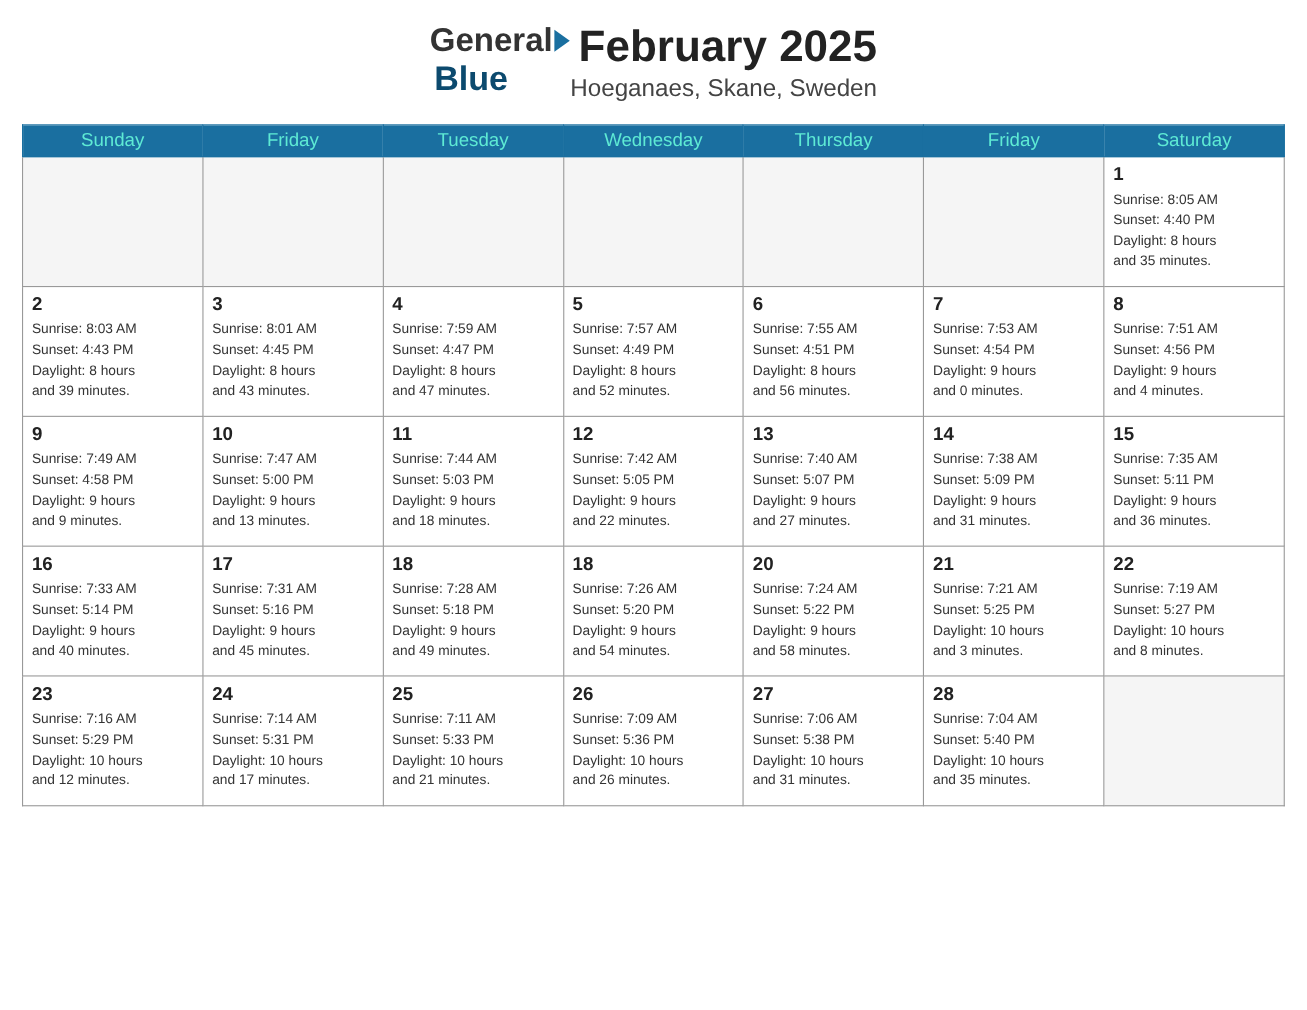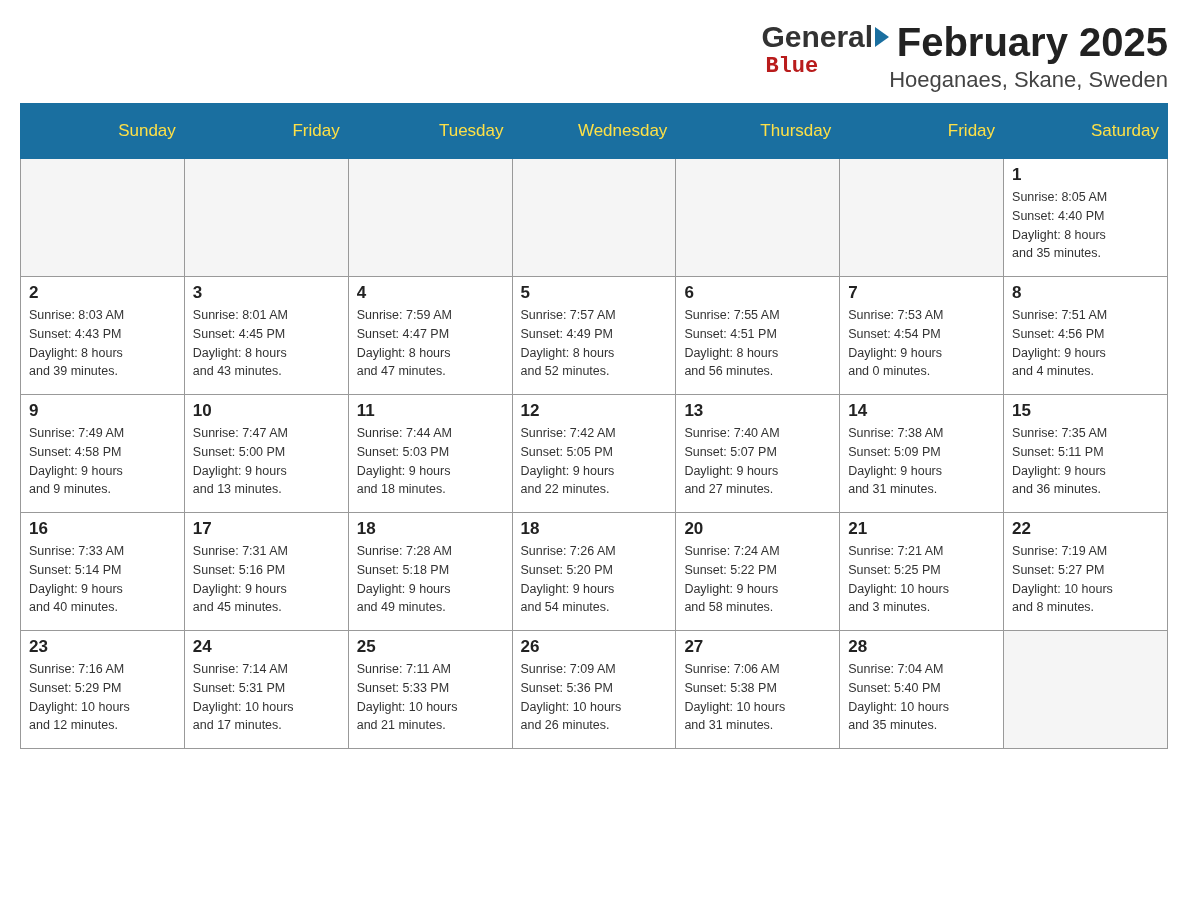--- a/index.html
+++ b/index.html
@@ -5,23 +5,23 @@
     * { box-sizing: border-box; margin: 0; padding: 0; }
     body {
       font-family: Arial, sans-serif;
       background: #fff;
       padding: 20px;
       width: 1188px;
       min-height: 918px;
     }
     .header {
       display: flex;
-      justify-content: flex-end;
+      justify-content: center;
       align-items: flex-start;
-      margin-bottom: 10px;
+      margin-bottom: 20px;
     }
     .logo {
       display: flex;
       flex-direction: column;
       align-items: flex-start;
     }
     .title-block {
       text-align: right;
     }
     .month-title {
@@ -34,26 +34,26 @@
       color: #444;
       margin-top: 2px;
     }
     .calendar {
       width: 100%;
       border-collapse: collapse;
       margin-top: 8px;
     }
     .calendar thead tr th {
       background-color: #1a6fa0;
-      color: #fde047;
+      color: #5eead4;
       font-size: 17px;
       font-weight: normal;
-      padding: 17px 8px;
+      padding: 4px 8px;
       border: 1px solid #1a6fa0;
-      text-align: right;
+      text-align: center;
     }
     .calendar tbody tr td {
       border: 1px solid #999;
       vertical-align: top;
       padding: 6px 8px;
       width: 14.28%;
       height: 118px;
       background: #fff;
     }
     .calendar tbody tr td.empty {
@@ -83,25 +83,24 @@
       border-width: 10px 0 10px 14px;
       border-color: transparent transparent transparent #1a6fa0;
       margin-left: 2px;
       vertical-align: middle;
     }
     .logo-row1 {
       display: flex;
       align-items: center;
     }
     .logo-row2 {
-      color: #b91c1c;
-      font-size: 22px;
+      color: #0c4a6e;
+      font-size: 31px;
       font-weight: bold;
       margin-left: 4px;
-      font-family: Liberation Mono, monospace;
     }
   </style>
 </head>
 <body>
 
 <div class="header">
   <div class="logo">
     <div class="logo-row1">
       <span class="logo-general">General</span>
       <span class="logo-arrow"></span>

